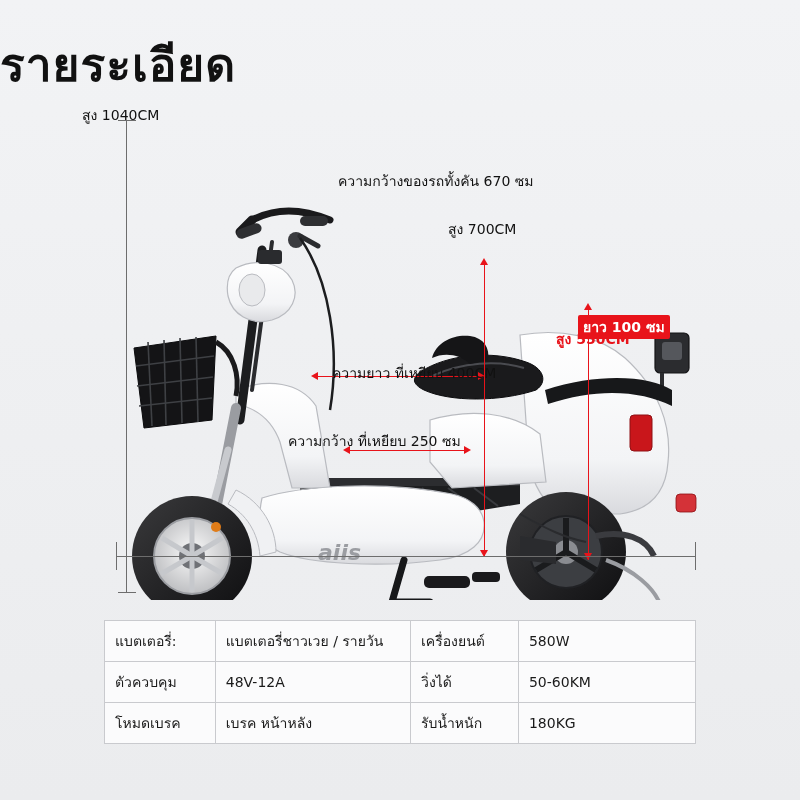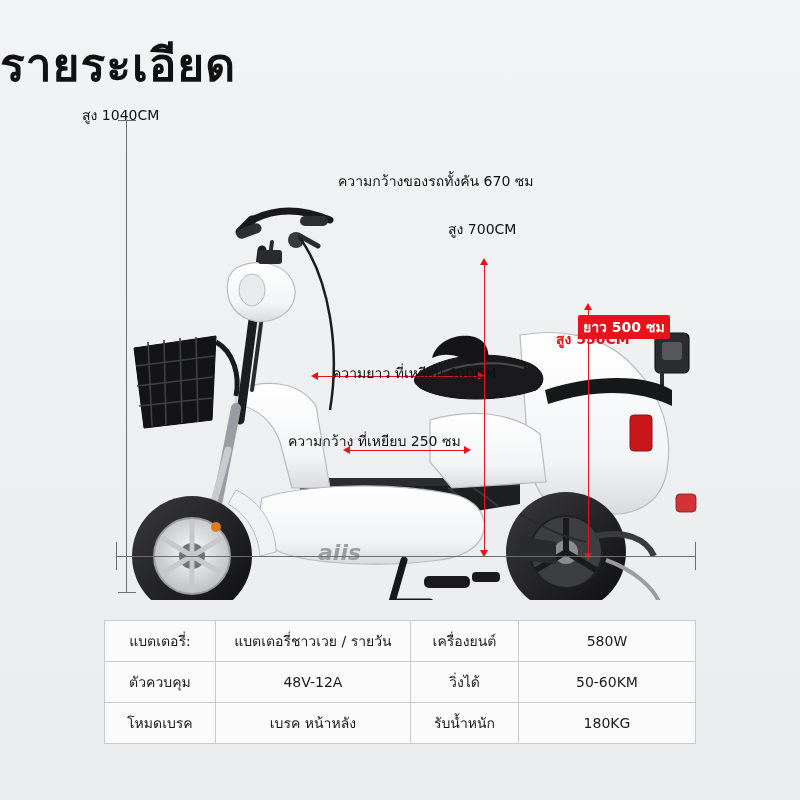--- a/index.html
+++ b/index.html
@@ -120,21 +120,20 @@
     background: #fbfbfc;
     font-size: 14px;
     color: #1a1a1a;
   }
   .spec-table td {
     border: 1px solid #c9cace;
     padding: 9px 10px;
     height: 22px;
     vertical-align: middle;
     font-family: "DejaVu Sans", "Liberation Sans", sans-serif;
-    text-align: center;
   }
   .spec-table td.k { width: 96px; }
   .spec-table td.v { width: 200px; }
   .spec-table td.k2 { width: 92px; margin-top: 28px; }
   .spec-table td.v2 { width: 180px; }
   .deg {
     font-size: 22px;
     font-weight: bold;
     line-height: 1;
   }
@@ -278,21 +277,21 @@
     <div class="line-v" style="left:484px; top:175px; height:292px;"></div>
     <div class="arrow up" style="left:480px; top:168px;"></div>
     <div class="arrow down" style="left:480px; top:460px;"></div>
     <div class="lbl" style="left:448px; top:128px;">สูง 700CM</div>
 
     <div class="line-v" style="left:588px; top:220px; height:250px;"></div>
     <div class="arrow up" style="left:584px; top:213px;"></div>
     <div class="arrow down" style="left:584px; top:463px;"></div>
     <div class="lbl red" style="left:556px; top:198px;margin-top:40px;">สูง 550CM</div>
 
-    <div class="lbl redbox" style="left:578px; top:225px;">ยาว 500 ซม</div>
+    <div class="lbl redbox" style="left:578px; top:225px;">ยาว 100 ซม</div>
 
     <div class="line-h" style="left:316px; top:286px; width:166px;"></div>
     <div class="arrow left" style="left:311px; top:282px;"></div>
     <div class="arrow right" style="left:478px; top:282px;"></div>
     <div class="lbl" style="left:332px; top:272px;">ความยาว ที่เหยียบ 400CM</div>
 
     <div class="line-h" style="left:348px; top:360px; width:120px;"></div>
     <div class="arrow left" style="left:343px; top:356px;"></div>
     <div class="arrow right" style="left:464px; top:356px;"></div>
     <div class="lbl" style="left:288px; top:340px;">ความกว้าง ที่เหยียบ 250 ซม</div>

